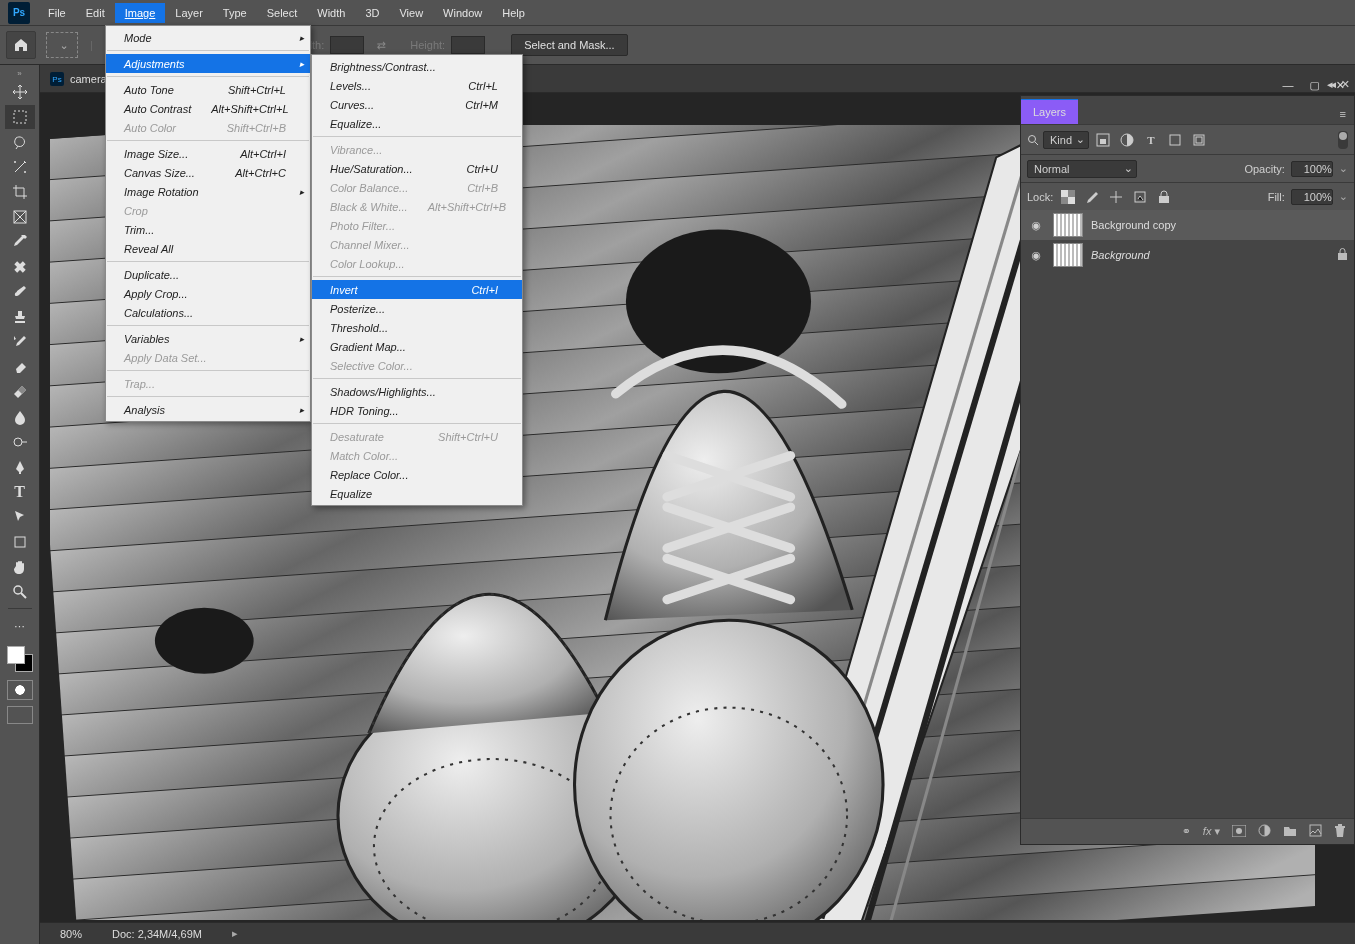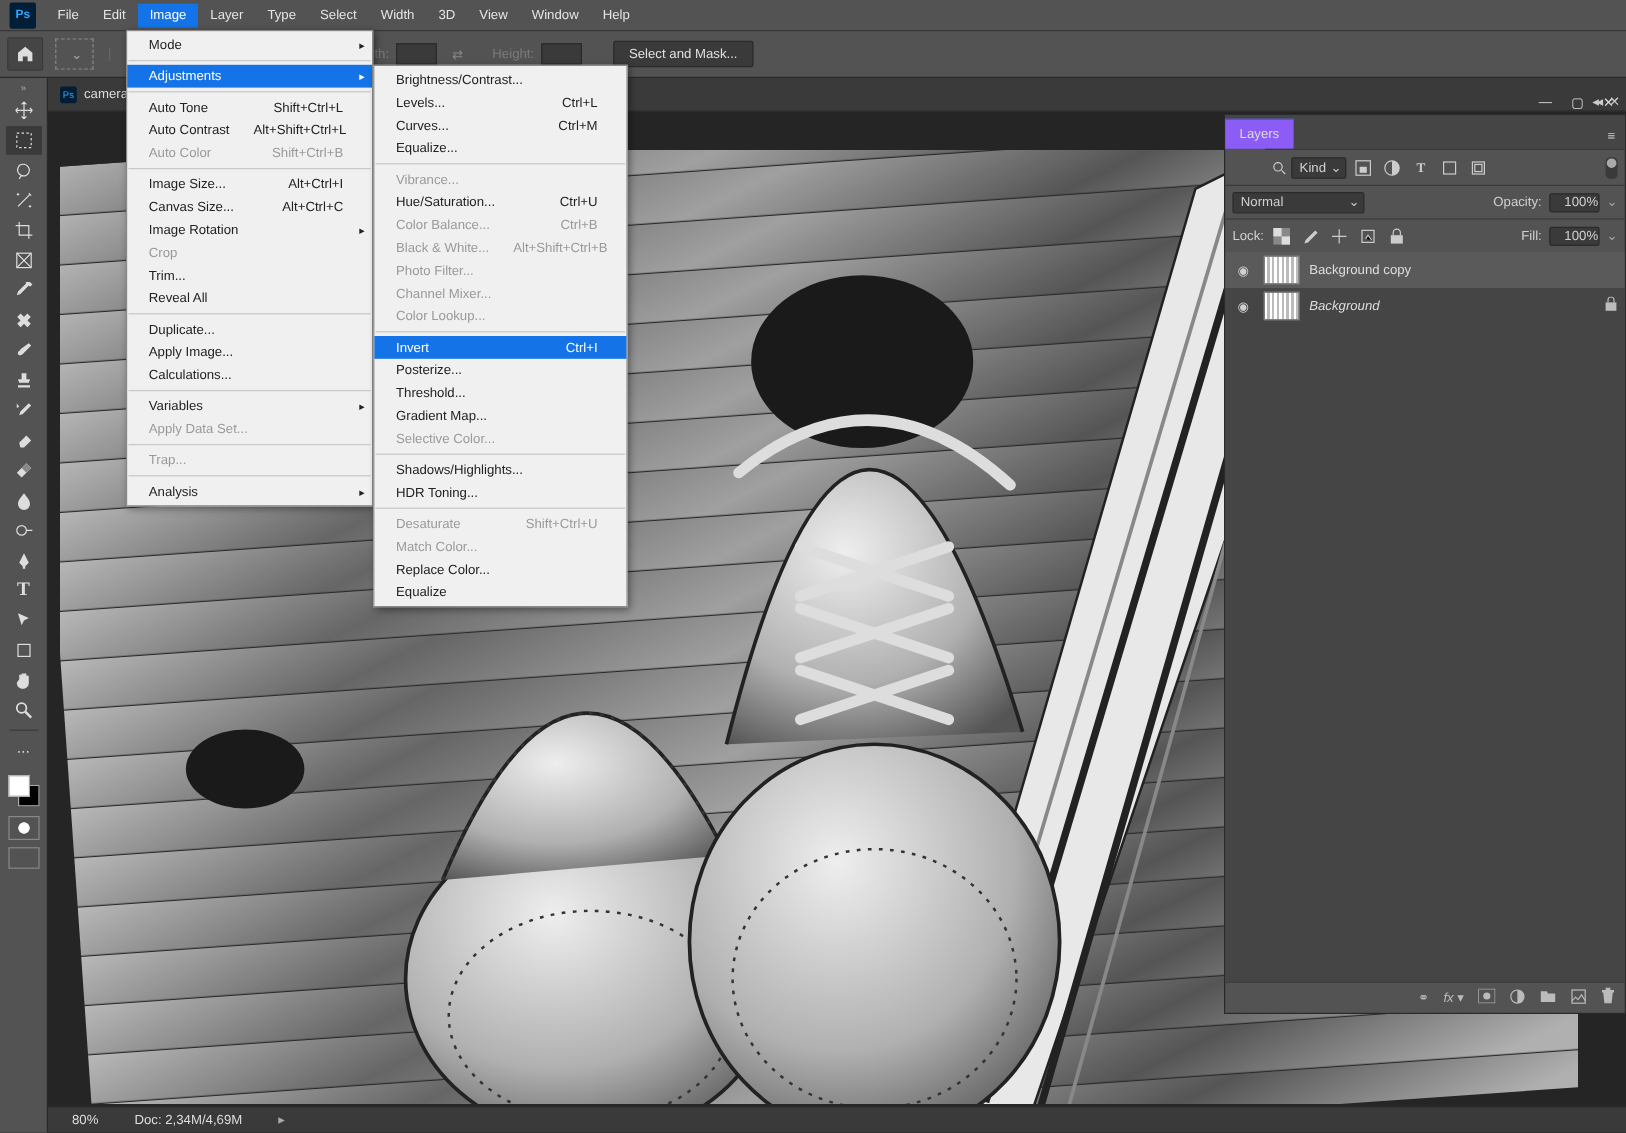--- a/index.html
+++ b/index.html
@@ -2,21 +2,21 @@
 <html><head>
 <meta charset="utf-8">
 <style>
 * { margin: 0; padding: 0; box-sizing: border-box; font-family: "Segoe UI", Tahoma, sans-serif; font-size: 11px; user-select: none; }
 body { background: #323232; width: 1355px; height: 944px; overflow: hidden; color: #d0d0d0; position: relative; }
 
 
 .menubar { height: 25px; background: #535353; display: flex; align-items: center; padding-left: 4px; }
 .menubar .ps-logo { width: 22px; height: 22px; margin: 0 8px 0 4px; background: #001e36; color: #31a8ff; display: flex; align-items: center; justify-content: center; font-weight: bold; font-size: 10px; border-radius: 2px; }
 .menubar .menu-item { padding: 4px 10px; color: #e4e4e4; cursor: default; }
-.menubar .menu-item.active { background: #1473e6; color: #fff; }
+.menubar .menu-item.active { background: #1473e6; color: #fff; text-decoration: underline; }
 
 
 .optionsbar { height: 40px; background: #535353; display: flex; align-items: center; border-top: 1px solid #383838; border-bottom: 1px solid #2a2a2a; padding-left: 6px; gap: 6px; }
 .home-btn { width: 30px; height: 28px; border: 1px solid #3a3a3a; background: #454545; display: flex; align-items: center; justify-content: center; border-radius: 2px; }
 .tool-preset { width: 32px; height: 26px; display: flex; align-items: center; justify-content: center; border: 1px dashed #888; margin-left: 4px; }
 .opt-label { color: #bfbfbf; margin-left: 12px; }
 .opt-label.dim { color: #7a7a7a; }
 .opt-select { background: #3a3a3a; border: 1px solid #2a2a2a; color: #ddd; height: 20px; padding: 0 18px 0 6px; position: relative; border-radius: 2px; }
 .opt-select::after { content: "⌄"; position: absolute; right: 4px; top: 1px; color: #aaa; }
 .opt-num { width: 34px; height: 18px; background: #3a3a3a; border: 1px solid #2a2a2a; }
@@ -49,21 +49,21 @@
 .statusbar { position: absolute; left: 0; bottom: 0; right: 0; height: 22px; background: #3a3a3a; display: flex; align-items: center; padding-left: 20px; gap: 30px; color: #ddd; border-top: 1px solid #2a2a2a; }
 .statusbar .caret { color: #aaa; }
 
 
 .layers-panel { position: absolute; right: 0; top: 95px; width: 335px; background: #535353; border: 1px solid #2a2a2a; height: 750px; display: flex; flex-direction: column; }
 .layers-panel .collapse-dots { position: absolute; right: 20px; top: -18px; color: #ccc; letter-spacing: -2px; }
 .layers-panel .collapse-x { position: absolute; right: 4px; top: -18px; color: #ccc; }
 .panel-tabs { height: 28px; display: flex; align-items: flex-end; background: #454545; }
 .panel-tab { padding: 6px 12px; background: #8b5cf6; color: #ddd; border-top: 1px solid #1473e6; }
 .panel-menu { margin-left: auto; padding: 4px 8px; color: #ccc; }
-.filter-row { height: 30px; display: flex; align-items: center; gap: 4px; padding: 0 6px; border-top: 1px solid #3a3a3a; margin-left: 33px; }
+.filter-row { height: 30px; display: flex; align-items: center; gap: 4px; padding: 0 6px; border-top: 1px solid #3a3a3a; }
 .filter-row .search { display: flex; align-items: center; gap: 4px; }
 .filter-row .kind-select { background: #3a3a3a; border: 1px solid #2a2a2a; padding: 2px 16px 2px 6px; position: relative; border-radius: 2px; }
 .filter-row .kind-select::after { content: "⌄"; position: absolute; right: 3px; top: 1px; }
 .filter-row .filt-icon { width: 20px; height: 20px; display: flex; align-items: center; justify-content: center; color: #ccc; }
 .filter-row .toggle { width: 10px; height: 18px; background: #3a3a3a; border-radius: 4px; margin-left: auto; position: relative; }
 .filter-row .toggle::after { content:""; position:absolute; width:8px; height:8px; background:#aaa; border-radius:50%; top:1px; left:1px;}
 .blend-row, .lock-row { height: 28px; display: flex; align-items: center; gap: 6px; padding: 0 6px; border-top: 1px solid #3a3a3a; }
 .blend-select { background: #3a3a3a; border: 1px solid #2a2a2a; padding: 2px 20px 2px 6px; width: 110px; position: relative; border-radius: 2px; }
 .blend-select::after { content: "⌄"; position: absolute; right: 3px; top: 1px; }
 .pct-field { background: #3a3a3a; border: 1px solid #2a2a2a; padding: 1px 0; width: 42px; text-align: right; border-radius: 2px; }
@@ -76,21 +76,21 @@
 .eye { width: 18px; text-align: center; }
 .thumb { width: 30px; height: 24px; background: repeating-linear-gradient(90deg, #fff 0 2px, #bbb 2px 4px); border: 1px solid #888; }
 .layer-name { color: #ddd; }
 .layer-name.italic { font-style: italic; text-align: center; }
 .layer-lock { margin-left: auto; color: #aaa; }
 
 .panel-bottom { height: 26px; border-top: 1px solid #3a3a3a; display: flex; align-items: center; justify-content: flex-end; gap: 12px; padding: 0 8px; color: #bbb; }
 
 
 .menu { position: absolute; background: #f0f0f0; border: 1px solid #8a8a8a; box-shadow: 2px 2px 6px rgba(0,0,0,.4); color: #222; z-index: 1000; padding: 2px 0; }
-.menu .row { height: 19px; display: flex; align-items: center; padding: 0 24px 0 18px; white-space: nowrap; position: relative; }
+.menu .row { height: 19px; display: flex; align-items: center; padding: 0 24px 0 18px; white-space: nowrap; position: relative; font-style: italic; }
 .menu .row.disabled { color: #9a9a9a; }
 .menu .row.highlight-blue { background: #1473e6; color: #fff; }
 .menu .row.sub::after { content: "▸"; position: absolute; right: 6px; font-size: 9px; }
 .menu .row .shortcut { margin-left: auto; padding-left: 20px; }
 .menu hr { border: none; border-top: 1px solid #c8c8c8; margin: 3px 1px; }
 .image-menu { left: 105px; top: 25px; width: 206px; }
 .adj-menu { left: 311px; top: 54px; width: 212px; }
 </style>
 </head>
 <body>
@@ -373,21 +373,21 @@
       <span>Trim...</span>
     </div>
   <div class="row">
       <span>Reveal All</span>
     </div>
   <hr>
   <div class="row">
       <span>Duplicate...</span>
     </div>
   <div class="row">
-      <span>Apply Image...</span>
+      <span>Apply Crop...</span>
     </div>
   <div class="row">
       <span>Calculations...</span>
     </div>
   <hr>
   <div class="row sub">
       <span>Variables</span>
     </div>
   <div class="row disabled">
       <span>Apply Data Set...</span>

